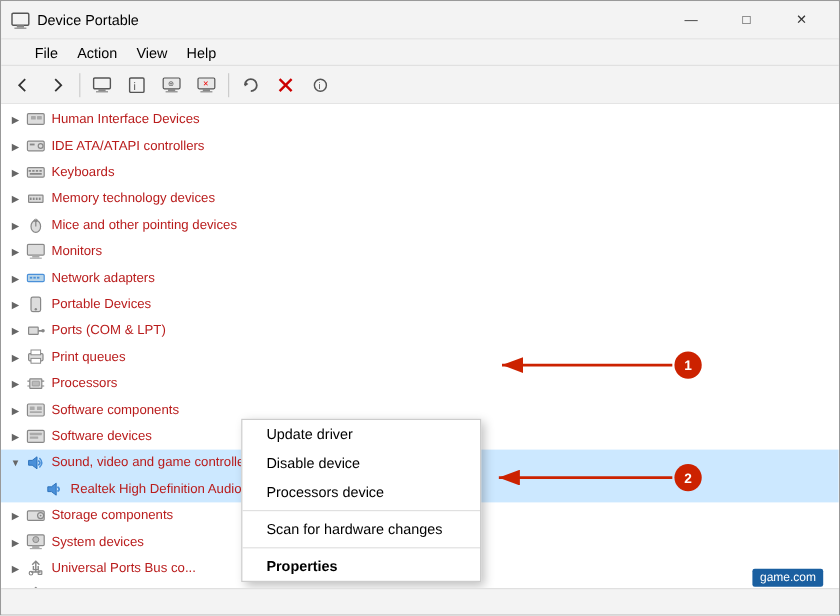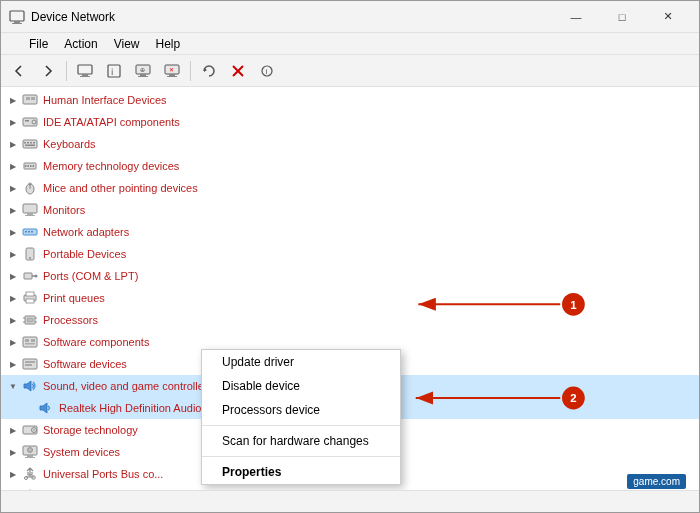--- a/index.html
+++ b/index.html
@@ -262,21 +262,21 @@
 <div class="window">
 
   <div class="title-bar">
     <div class="title-bar-icon">
       <svg width="16" height="16" viewBox="0 0 16 16">
         <rect x="1" y="2" width="14" height="10" rx="1" fill="none" stroke="#555" stroke-width="1.2"></rect>
         <rect x="5" y="12" width="6" height="2" fill="#888"></rect>
         <rect x="3" y="14" width="10" height="1" fill="#888"></rect>
       </svg>
     </div>
-    <span class="title-bar-title">Device Network</span>
+    <span class="title-bar-title">Device Portable</span>
     <div class="title-bar-controls">
       <button class="title-bar-btn">—</button>
       <button class="title-bar-btn">□</button>
       <button class="title-bar-btn close">✕</button>
     </div>
   </div>
 
   <div class="menu-bar">
     <div class="menu-item">File</div>
     <div class="menu-item">Action</div>
@@ -363,21 +363,21 @@
 
       <div class="tree-item">
         <span class="tree-arrow closed"></span>
         <span class="tree-icon">
           <svg width="16" height="14" viewBox="0 0 16 14">
               <rect x="1" y="3" width="14" height="8" rx="1" fill="#ddd" stroke="#888" stroke-width="1"></rect>
               <rect x="3" y="5" width="4" height="1.5" fill="#888"></rect>
               <circle cx="12" cy="7" r="2" fill="none" stroke="#888" stroke-width="1"></circle>
             </svg>
         </span>
-        <span class="tree-label">IDE ATA/ATAPI components</span>
+        <span class="tree-label">IDE ATA/ATAPI controllers</span>
       </div>
 
       <div class="tree-item">
         <span class="tree-arrow closed"></span>
         <span class="tree-icon">
           <svg width="16" height="14" viewBox="0 0 16 14">
               <rect x="1" y="3" width="14" height="8" rx="1" fill="#ddd" stroke="#888" stroke-width="1"></rect>
               <rect x="2" y="5" width="2" height="1.5" rx="0.3" fill="#888"></rect>
               <rect x="5" y="5" width="2" height="1.5" rx="0.3" fill="#888"></rect>
               <rect x="8" y="5" width="2" height="1.5" rx="0.3" fill="#888"></rect>
@@ -538,21 +538,21 @@
 
       <div class="tree-item">
         <span class="tree-arrow closed"></span>
         <span class="tree-icon">
           <svg width="16" height="14" viewBox="0 0 16 14">
               <rect x="1" y="3" width="14" height="8" rx="1" fill="#ddd" stroke="#888" stroke-width="1"></rect>
               <circle cx="12" cy="7" r="2.5" fill="none" stroke="#888" stroke-width="1"></circle>
               <circle cx="12" cy="7" r="0.8" fill="#888"></circle>
             </svg>
         </span>
-        <span class="tree-label">Storage technology</span>
+        <span class="tree-label">Storage components</span>
       </div>
 
       <div class="tree-item">
         <span class="tree-arrow closed"></span>
         <span class="tree-icon">
           <svg width="16" height="14" viewBox="0 0 16 14">
               <rect x="1" y="1" width="14" height="9" rx="1" fill="#ddd" stroke="#888" stroke-width="1"></rect>
               <rect x="5" y="10" width="6" height="2" fill="#aaa"></rect>
               <rect x="3" y="12" width="10" height="1" fill="#aaa"></rect>
               <circle cx="8" cy="5" r="2.5" fill="#bbb" stroke="#888" stroke-width="0.8"></circle>

